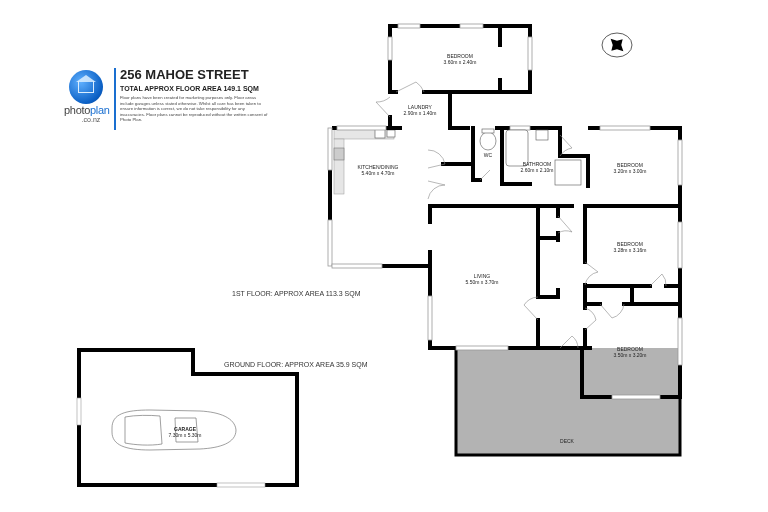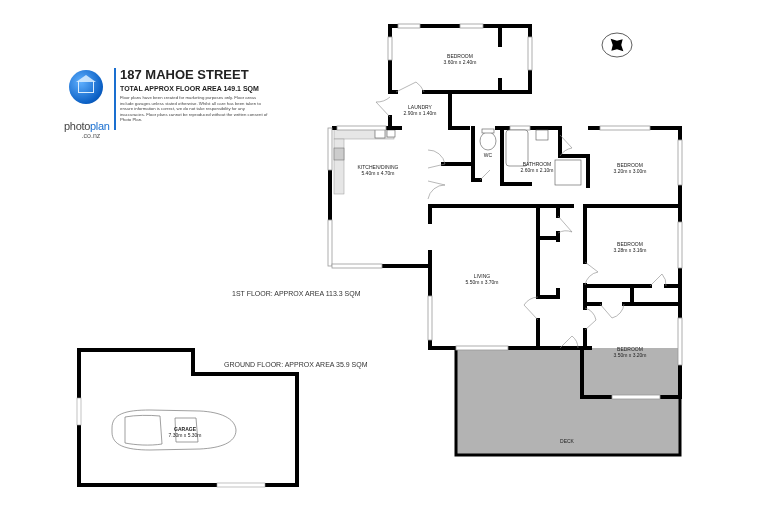--- a/index.html
+++ b/index.html
@@ -2,21 +2,21 @@
 <html><head>
   <meta charset="utf-8">
   <style>
     html, body { margin: 0; padding: 0; background: #ffffff; }
     body { width: 768px; height: 512px; position: relative; overflow: hidden; font-family: "Liberation Sans", sans-serif; }
     .header { position: absolute; left: 64px; top: 64px; width: 230px; height: 70px; }
     .logo { position: absolute; left: 0; top: 6px; width: 48px; }
     .logo-circle { width: 34px; height: 34px; border-radius: 50%; background: radial-gradient(circle at 35% 35%, #5fb0ff, #0a5fc4 70%, #073d85); margin-left: 5px; position: relative; }
     .logo-house { position: absolute; left: 9px; top: 11px; width: 16px; height: 12px; border: 1.5px solid #dbeeff; border-top: none; box-sizing: border-box; }
     .logo-roof { position: absolute; left: 7px; top: 5px; width: 0; height: 0; border-left: 10px solid transparent; border-right: 10px solid transparent; border-bottom: 7px solid #dbeeff; opacity: 0.85; }
-    .logo-text { font-size: 11px; color: #444; margin-top: 16px; letter-spacing: -0.3px; }
+    .logo-text { font-size: 11px; color: #444; margin-top: 0; letter-spacing: -0.3px; }
     .logo-text .blue { color: #1a6fd0; }
     .logo-sub { font-size: 7px; color: #555; text-align: center; margin-left: 6px; }
     .divider { position: absolute; left: 50px; top: 4px; width: 2px; height: 62px; background: #1a6fd0; }
     .title { position: absolute; left: 56px; top: 3px; font-size: 13px; font-weight: bold; color: #222; white-space: nowrap; }
     .subtitle { position: absolute; left: 56px; top: 21px; font-size: 7px; font-weight: bold; color: #222; white-space: nowrap; }
     .disclaimer { position: absolute; left: 56px; top: 31px; width: 150px; font-size: 4.3px; line-height: 5.6px; color: #444; }
     svg.plan { position: absolute; left: 0; top: 0; }
     .lbl { position: absolute; text-align: center; color: #222; font-size: 5px; line-height: 6px; white-space: nowrap; transform: translateX(-50%); }
     .area-lbl { position: absolute; font-size: 7px; color: #333; white-space: nowrap; }
   </style>
@@ -26,21 +26,21 @@
 <div class="header">
   <div class="logo">
     <div class="logo-circle">
       <div class="logo-roof"></div>
       <div class="logo-house"></div>
     </div>
     <div class="logo-text"><span>photo</span><span class="blue">plan</span></div>
     <div class="logo-sub">.co.nz</div>
   </div>
   <div class="divider"></div>
-  <div class="title">187 MAHOE STREET</div>
+  <div class="title">256 MAHOE STREET</div>
   <div class="subtitle">TOTAL APPROX FLOOR AREA 149.1 SQM</div>
   <div class="disclaimer">Floor plans have been created for marketing purposes only. Floor areas include garages unless stated otherwise. Whilst all care has been taken to ensure information is correct, we do not take responsibility for any inaccuracies. Floor plans cannot be reproduced without the written consent of Photo Plan.</div>
 </div>
 
 <svg class="plan" width="768" height="512" viewBox="0 0 768 512">
 
   <rect x="456" y="348" width="224" height="107" fill="#b3b3b3"></rect>
   <rect x="456" y="348" width="126" height="8" fill="#b3b3b3"></rect>
   <g stroke="#000" stroke-width="3" fill="none">
     <polyline points="456,348 456,455 680,455 680,397"></polyline>

